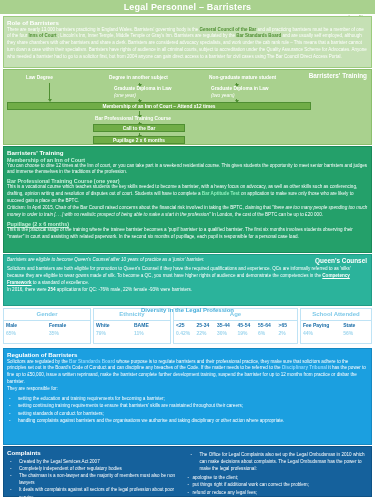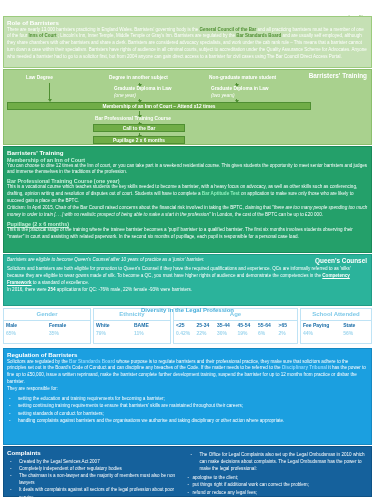--- a/index.html
+++ b/index.html
@@ -147,20 +147,23 @@
   #comp ul.bl li { padding-left: 12px; }
   #comp ul.bl li::before { left: 3px; }
   #comp ul.tight li { padding-left: 5px; }
   #comp ul.tight li::before { left: 0px; }
 </style>
 </head>
 <body>
 
 <div class="page">
 
+  <div class="titlebar">
+    <span class="ttl">Legal Personnel – Barristers</span>
+  </div>
   <div class="author">Iman Sheraz</div>
 
   <div class="sec" id="role">
     <div class="sec-head">Role of Barristers</div>
     <p class="body"><span>There are nearly 13,000 barristers practicing in England Wales. Barristers' governing body is the </span><span class="hl">General Council of the Bar</span><span> and all practicing barristers must be a member of one of the four </span><span class="hl">Inns of Court</span><span> ; Lincoln's Inn, Inner Temple, Middle Temple or Gray's Inn. Barristers are regulated by the </span><span class="hl">Bar Standards Board</span><span> and are usually self employed, although they share chambers with other barristers and share a clerk. Barristers are considered advocacy specialists, and work under the cab rank rule – This means that a barrister cannot turn down a case within their specialism. Barristers have rights of audience in all criminal courts, subject to accreditation under the Quality Assurance Scheme for Advocates. Anyone who needed a barrister had to go to a solicitor first, but from 2004 anyone can gain direct access to a barrister for civil cases using The Bar Council Direct Access Portal.</span></p>
   </div>
 
   <div class="sec" id="flow">
     <div class="flow-title">Barristers' Training</div>
 

